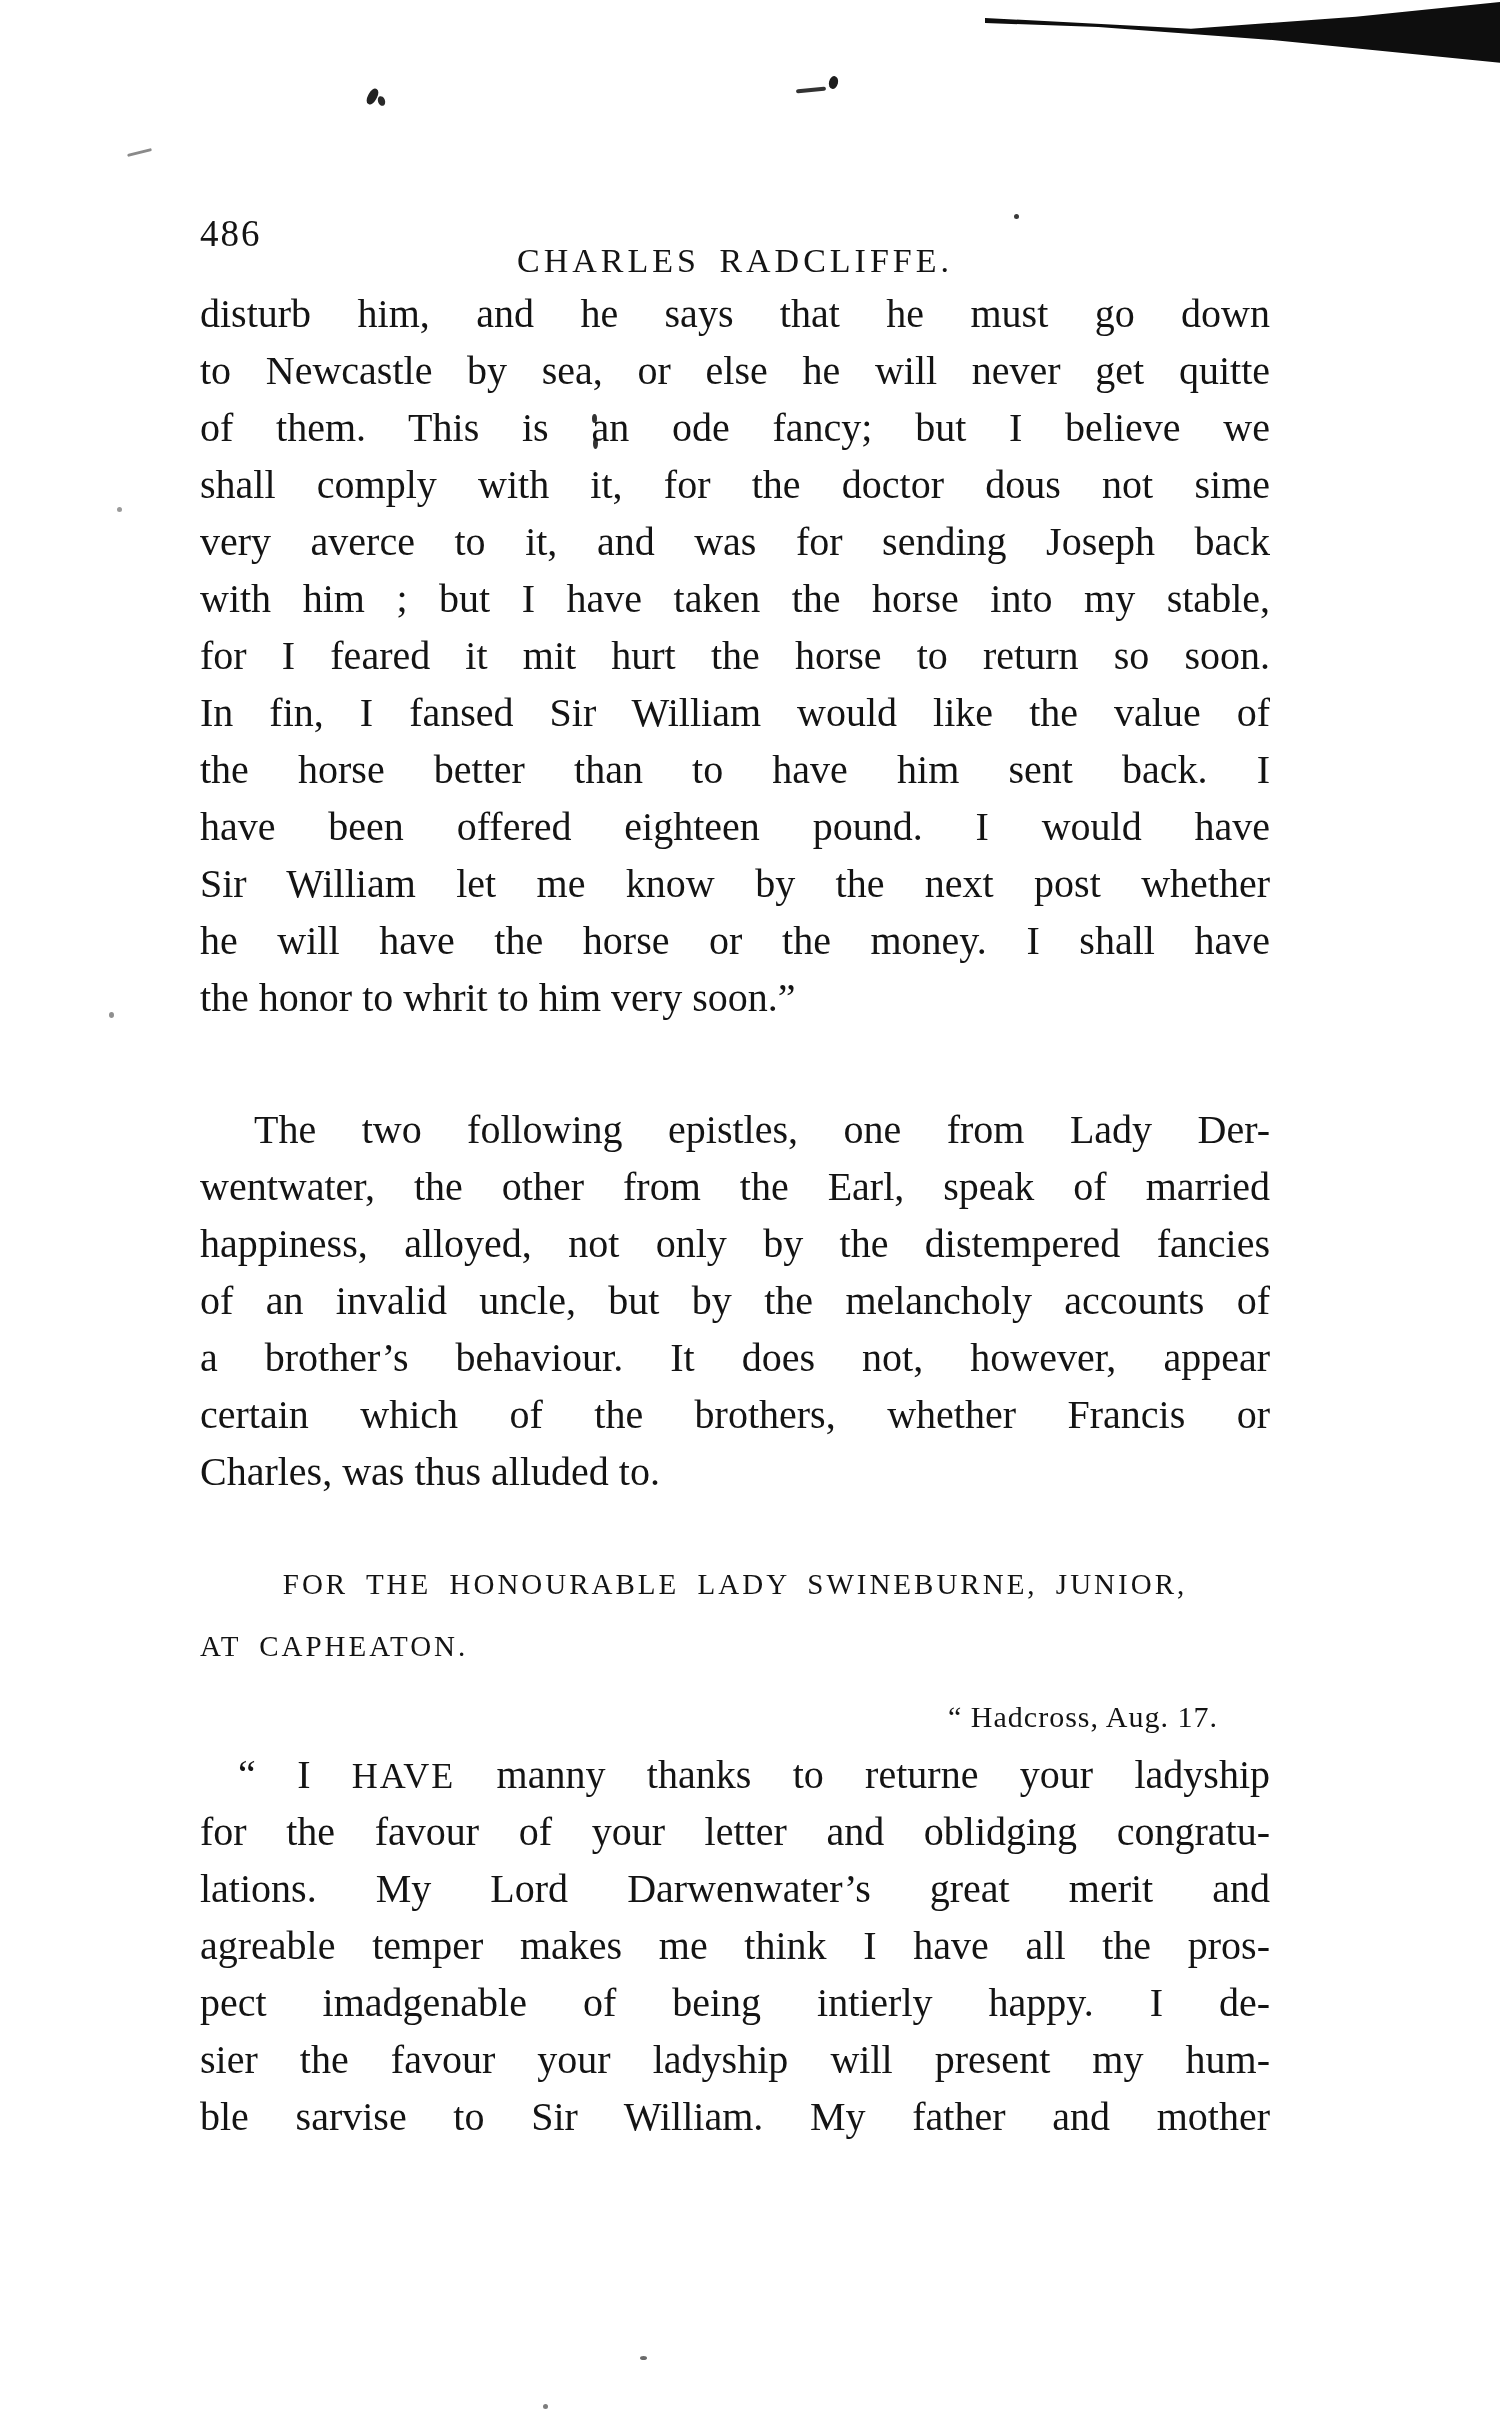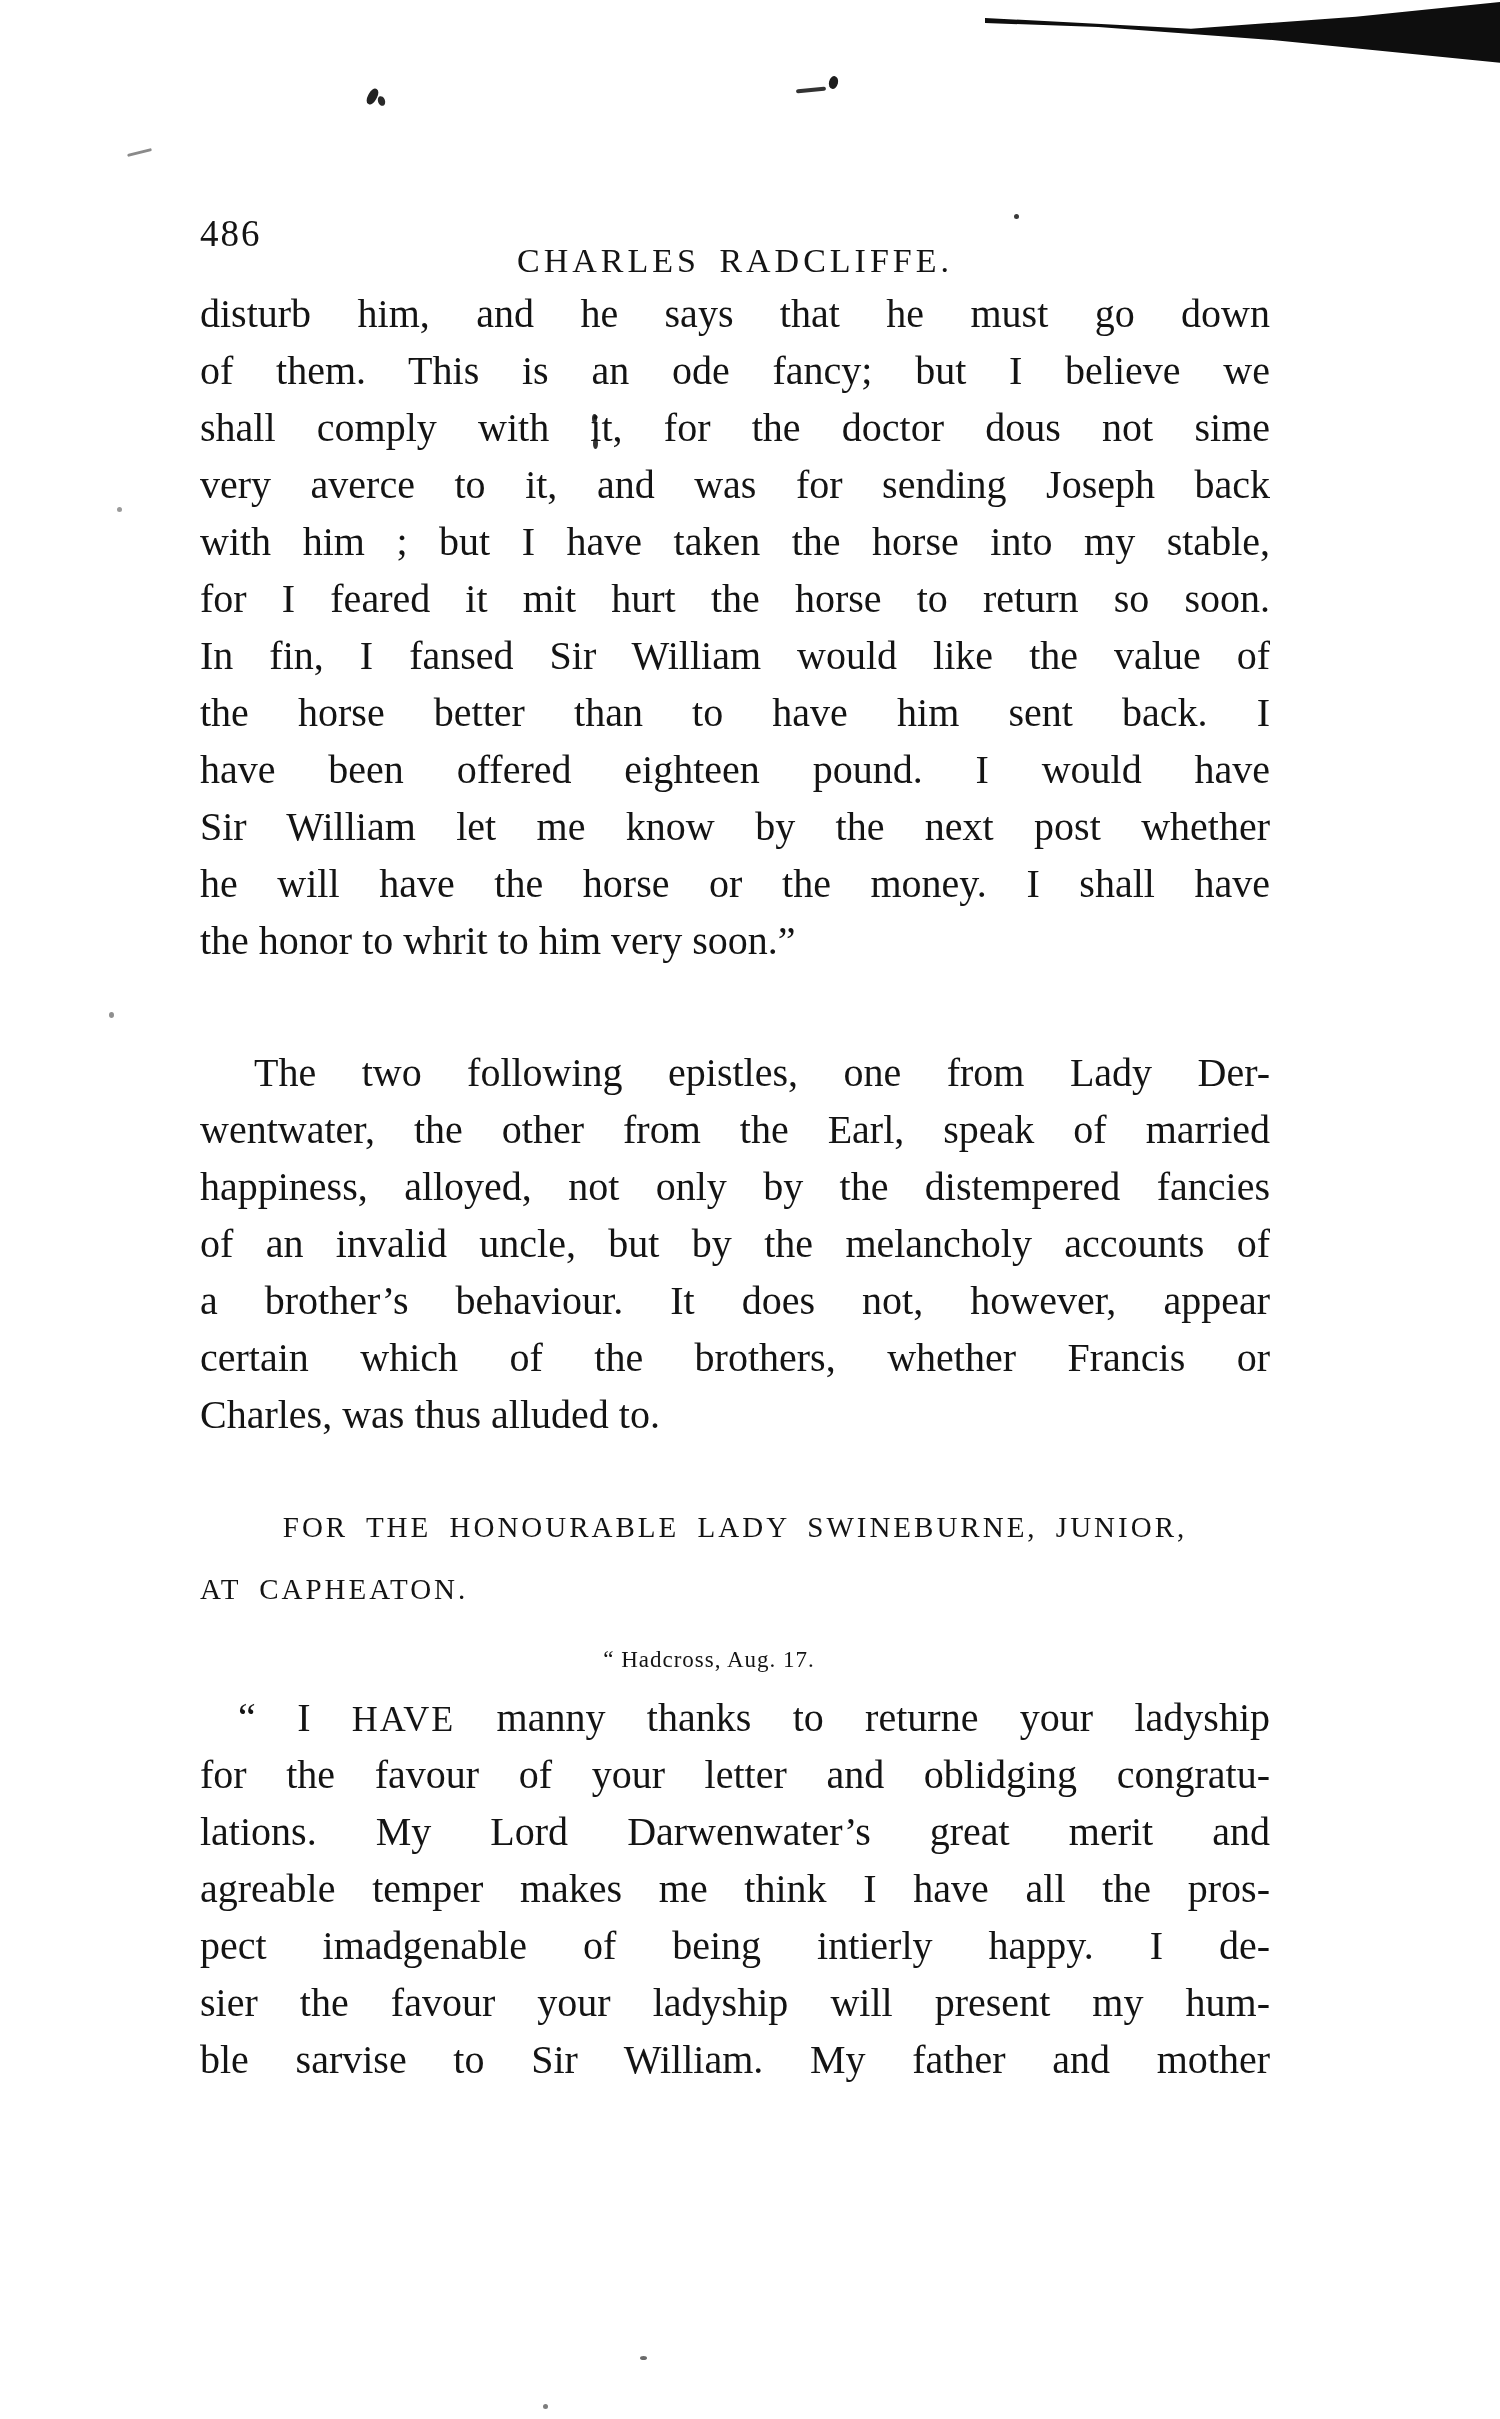--- a/index.html
+++ b/index.html
@@ -30,22 +30,22 @@
   .para2 { margin-top: 75px; }
   .para2 .line.indent { text-indent: 54px; }
   .letter { margin-top: 8px; }
   .letter .line.indent { text-indent: 38px; }
   .smallcaps { font-size: 36px; letter-spacing: 2px; }
 
   .letterhead1 { margin-top: 64px; text-align: center; font-size: 29px;
     letter-spacing: 3px; word-spacing: 8px; line-height: 40px; }
   .letterhead2 { margin-top: 22px; font-size: 29px;
     letter-spacing: 3px; word-spacing: 8px; line-height: 40px; }
-  .dateline { margin-top: 30px; text-align: center; padding-right: 52px;
-    font-size: 23px; letter-spacing: 1px; line-height: 42px; }
+  .dateline { margin-top: 30px; text-align: right; padding-right: 52px;
+    font-size: 30px; letter-spacing: 1px; line-height: 42px; }
 
   
   .artifact { position: absolute; }
   .corner-wedge {
     left: 985px; top: 0; width: 515px; height: 64px; background: #0e0e0e;
     clip-path: polygon(0% 28%, 40% 45%, 72% 26%, 100% 3%, 100% 98%, 55% 62%, 22% 42%, 0% 36%);
   }
   .mark-a1 { left: 368px; top: 88px; width: 9px; height: 17px; background: #222;
     border-radius: 45%; transform: rotate(28deg); }
   .mark-a2 { left: 378px; top: 96px; width: 7px; height: 10px; background: #2a2a2a;
@@ -85,20 +85,21 @@
 
   <div class="header">
     <div class="page-number">486</div>
     <div class="running-title">CHARLES RADCLIFFE.</div>
   </div>
 
   <div class="bodycol">
 
     <div class="para1">
       <div class="line">disturb him, and he says that he must go down</div>
+      <div class="line">to Newcastle by sea, or else he will never get quitte</div>
       <div class="line">of them. This is an ode fancy; but I believe we</div>
       <div class="line">shall comply with it, for the doctor dous not sime</div>
       <div class="line">very averce to it, and was for sending Joseph back</div>
       <div class="line">with him ; but I have taken the horse into my stable,</div>
       <div class="line">for I feared it mit hurt the horse to return so soon.</div>
       <div class="line">In fin, I fansed Sir William would like the value of</div>
       <div class="line">the horse better than to have him sent back. I</div>
       <div class="line">have been offered eighteen pound. I would have</div>
       <div class="line">Sir William let me know by the next post whether</div>
       <div class="line">he will have the horse or the money. I shall have</div>

